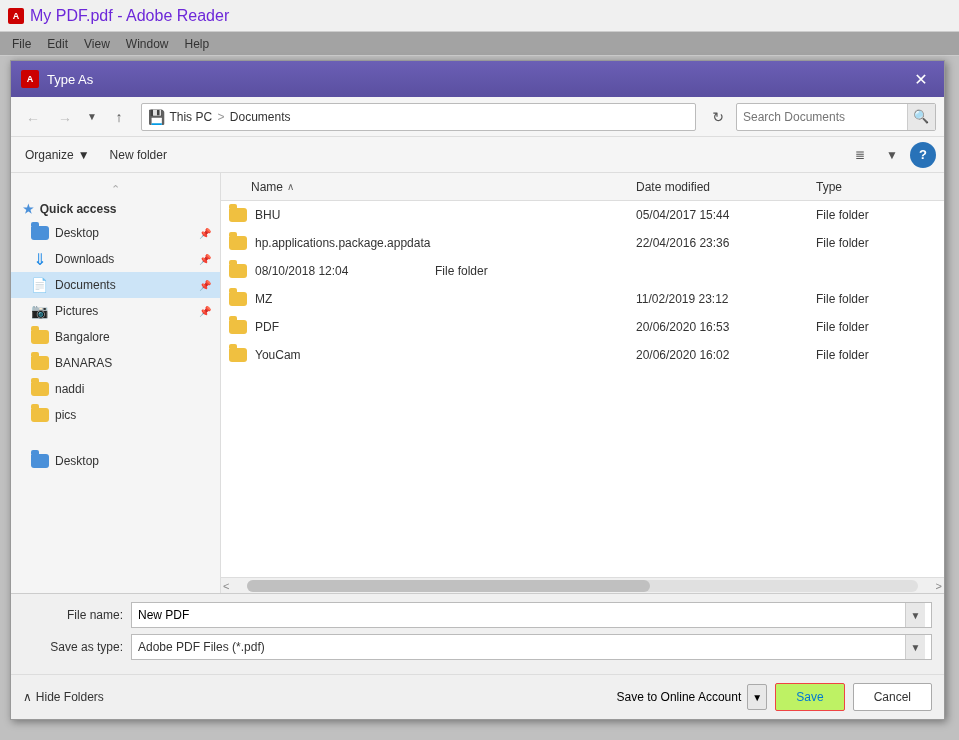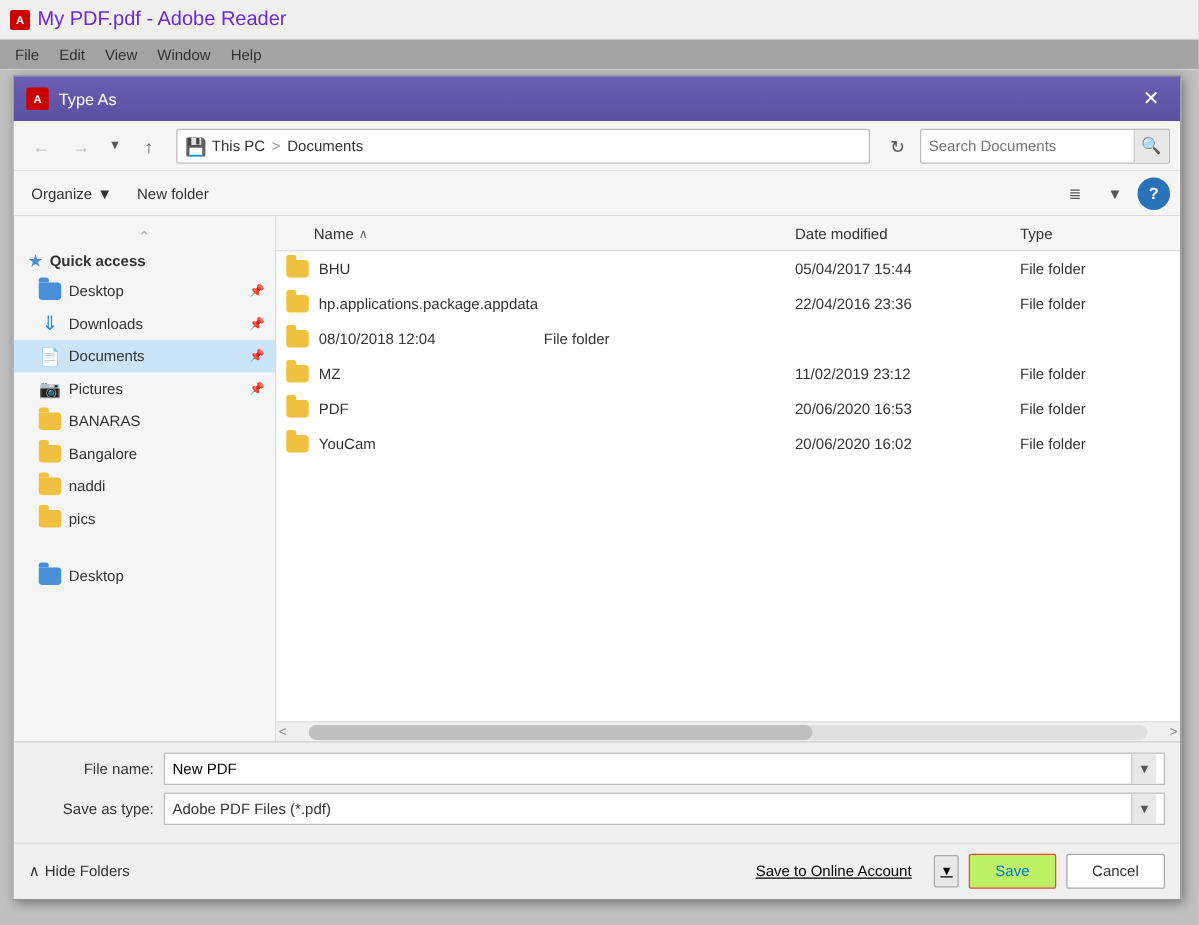--- a/index.html
+++ b/index.html
@@ -633,26 +633,26 @@
       </div>
 
       <div class="sidebar-item">
         <span class="pictures-icon">📷</span>
         <span>Pictures</span>
         <span class="pin-icon">📌</span>
       </div>
 
       <div class="sidebar-item">
         <div class="folder-icon-yellow"></div>
-        <span>BANARAS</span>
+        <span>Bangalore</span>
       </div>
 
       <div class="sidebar-item">
         <div class="folder-icon-yellow"></div>
-        <span>Bangalore</span>
+        <span>BANARAS</span>
       </div>
 
       <div class="sidebar-item">
         <div class="folder-icon-yellow"></div>
         <span>naddi</span>
       </div>
 
       <div class="sidebar-item">
         <div class="folder-icon-yellow"></div>
         <span>pics</span>
@@ -756,21 +756,21 @@
       </div>
     </div>
   </div>
 
   <div class="action-bar">
     <button class="hide-folders-btn">
       <span>∧</span>
       <span>Hide Folders</span>
     </button>
 
-    <div style="display:flex;align-items:center;gap:12px;text-decoration:underline;">
+    <div style="display:flex;align-items:center;gap:0;">
       <span class="save-online-text">Save to Online Account</span>
       <div class="save-online-arrow">
         <span>▼</span>
       </div>
     </div>
 
     <button class="save-btn">Save</button>
     <button class="cancel-btn">Cancel</button>
   </div>
 

